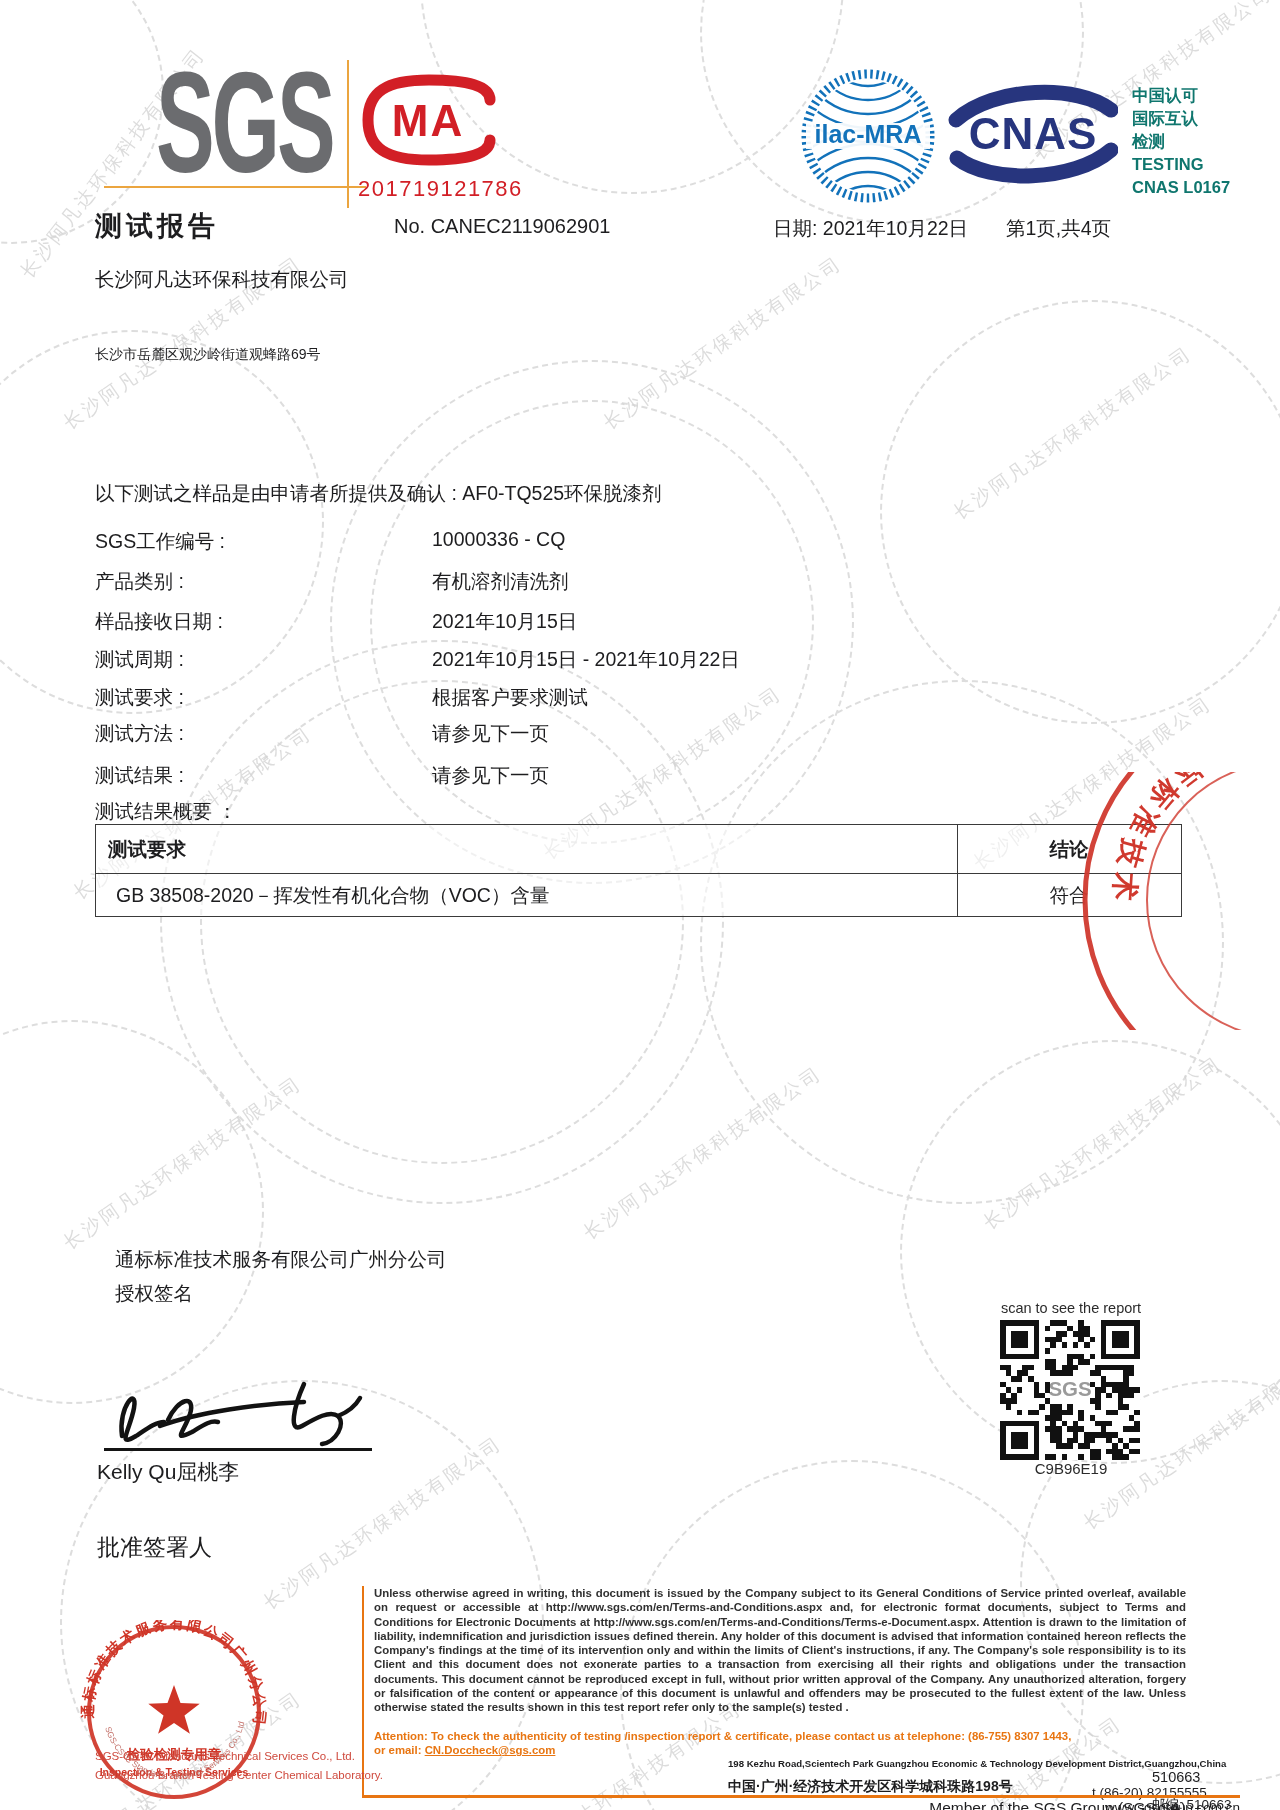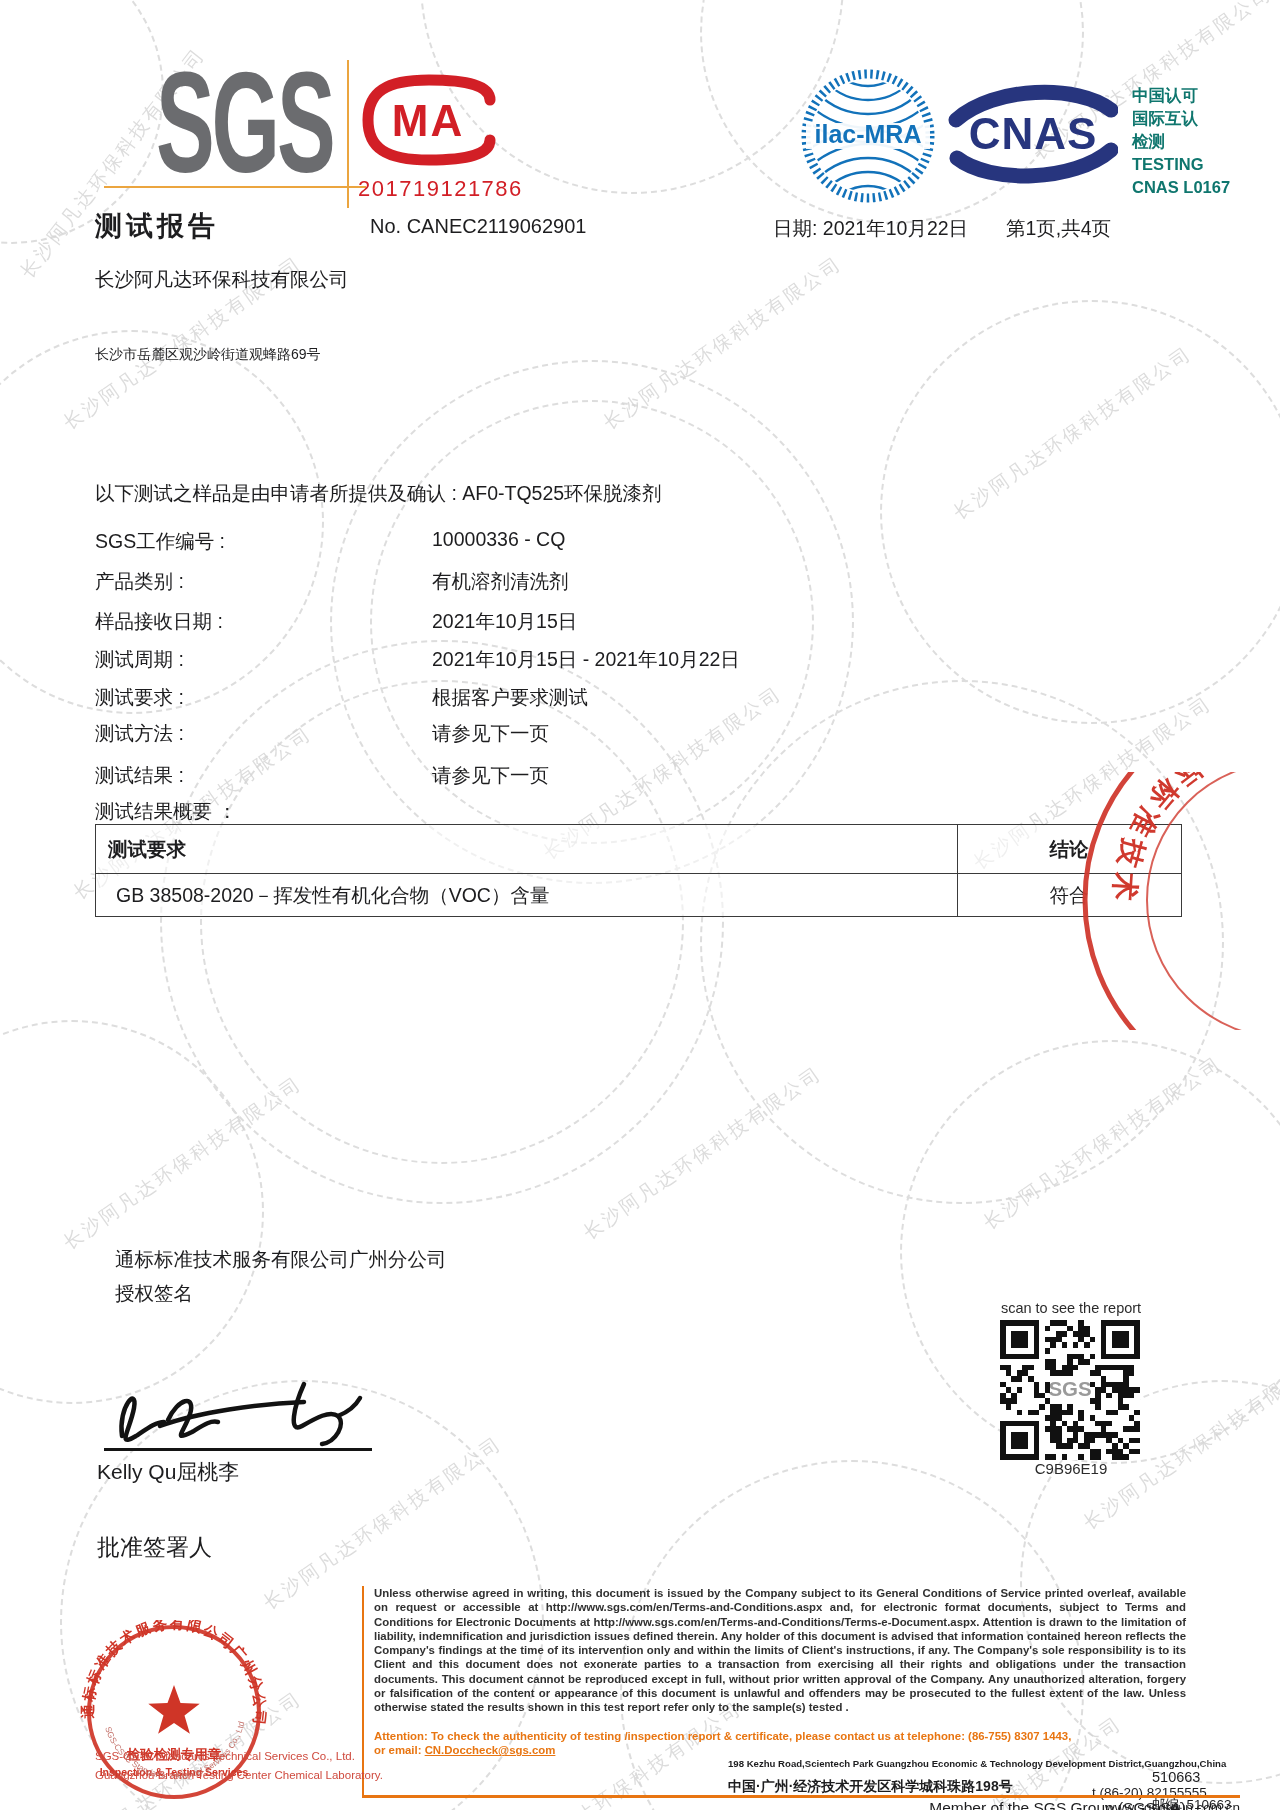--- a/index.html
+++ b/index.html
@@ -14,21 +14,21 @@
             letter-spacing:-5px;transform:scaleX(.62);transform-origin:0 0;}
   .sgs-hline{left:104px;top:186px;width:262px;height:2px;background:#eba53f;}
   .sgs-vline{left:347px;top:60px;width:2px;height:148px;background:#eba53f;}
   .cma-svg{left:356px;top:70px;}
   .cma-number{left:358px;top:176px;font-size:22px;color:#d21f26;letter-spacing:1.5px;}
   .ilac-svg{left:800px;top:68px;}
   .cnas-svg{left:948px;top:78px;}
   .accred{left:1132px;top:84px;font-size:16.5px;line-height:23px;font-weight:700;color:#0f766e;}
   
   .doc-title{left:95px;top:208px;font-size:27px;font-weight:700;letter-spacing:4px;}
-  .report-no{left:370px;top:215px;font-size:20px;}
+  .report-no{left:394px;top:215px;font-size:20px;}
   .doc-date{left:773px;top:215px;font-size:19.5px;}
   .doc-page{left:1006px;top:215px;font-size:19.5px;}
   .applicant-name{left:95px;top:266px;font-size:19.5px;}
   .applicant-addr{left:95px;top:306px;font-size:14px;margin-top:40px;}
   
   .info{left:95px;top:480px;width:1010px;height:330px;}
   .info-row{position:absolute;left:0;width:100%;font-size:19.5px;}
   .info-label{position:absolute;left:0;}
   .info-value{position:absolute;left:337px;}
   .statement{position:absolute;left:0;top:0;font-size:19.5px;}

